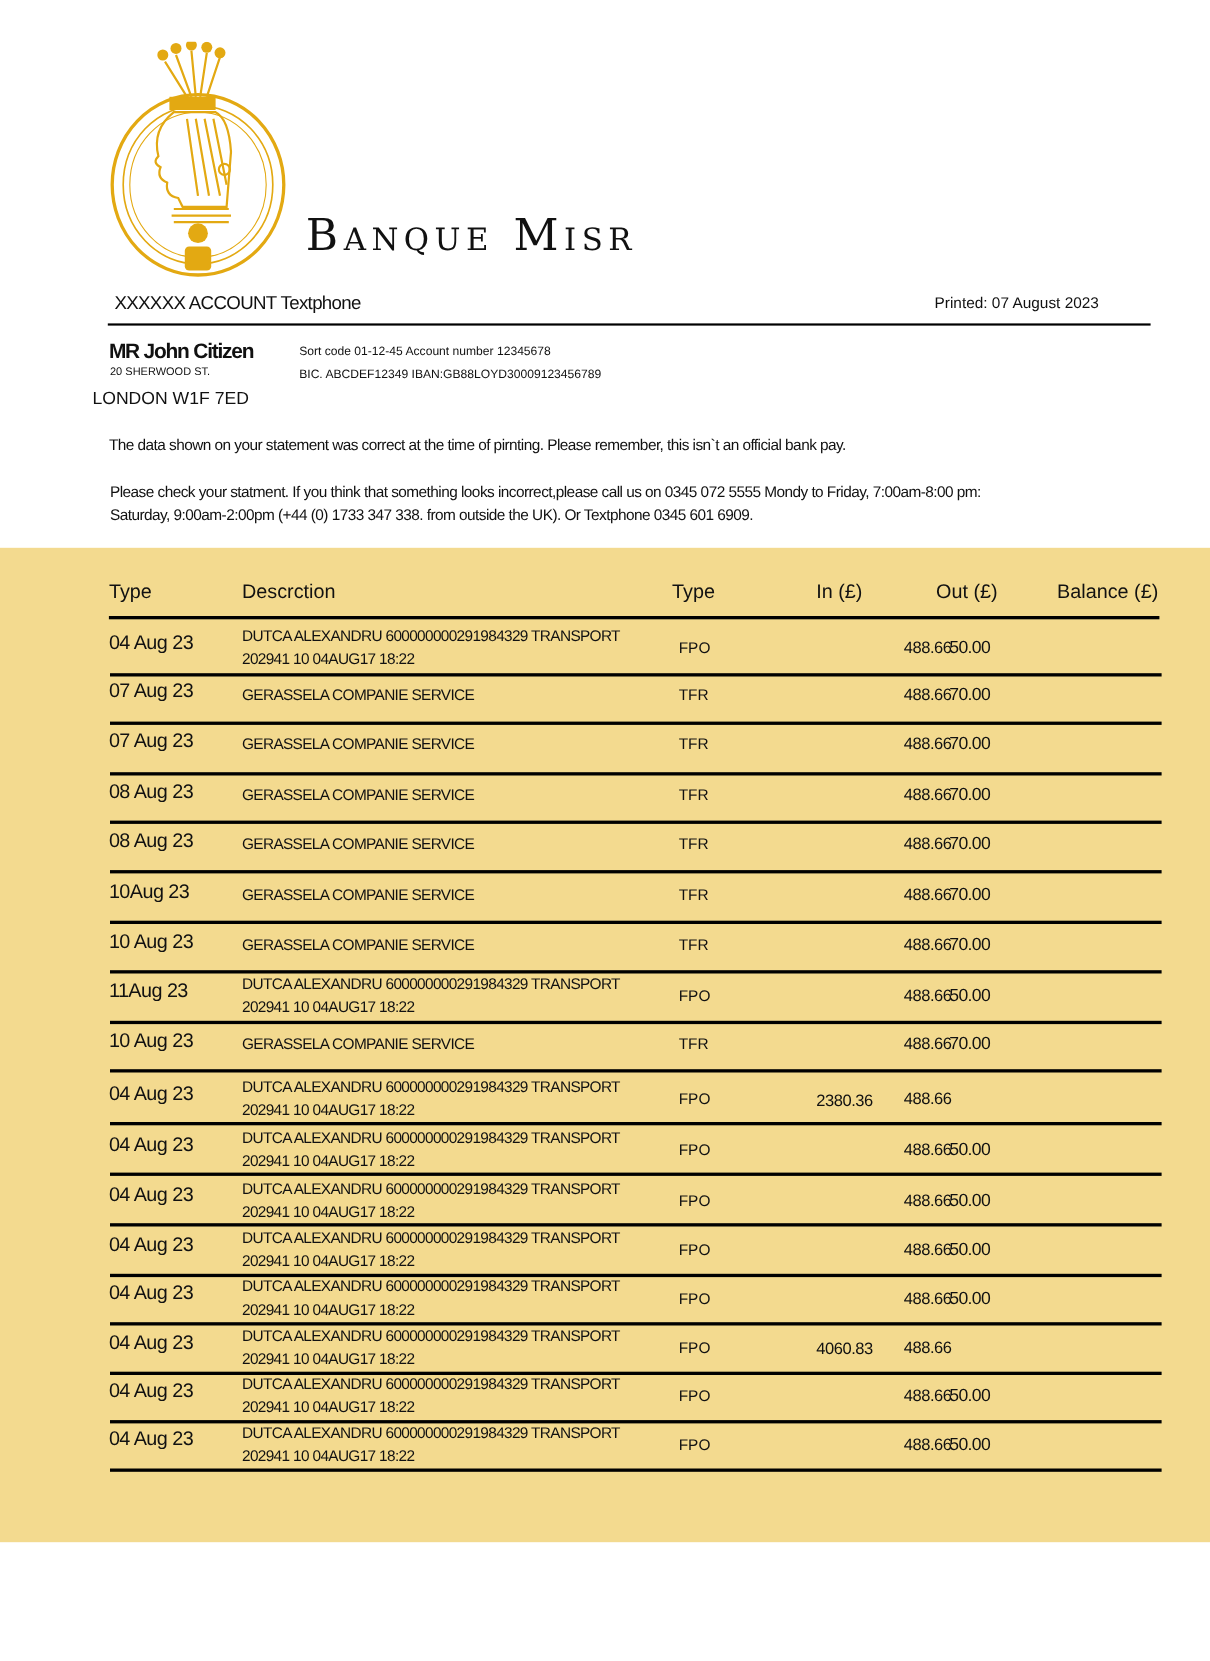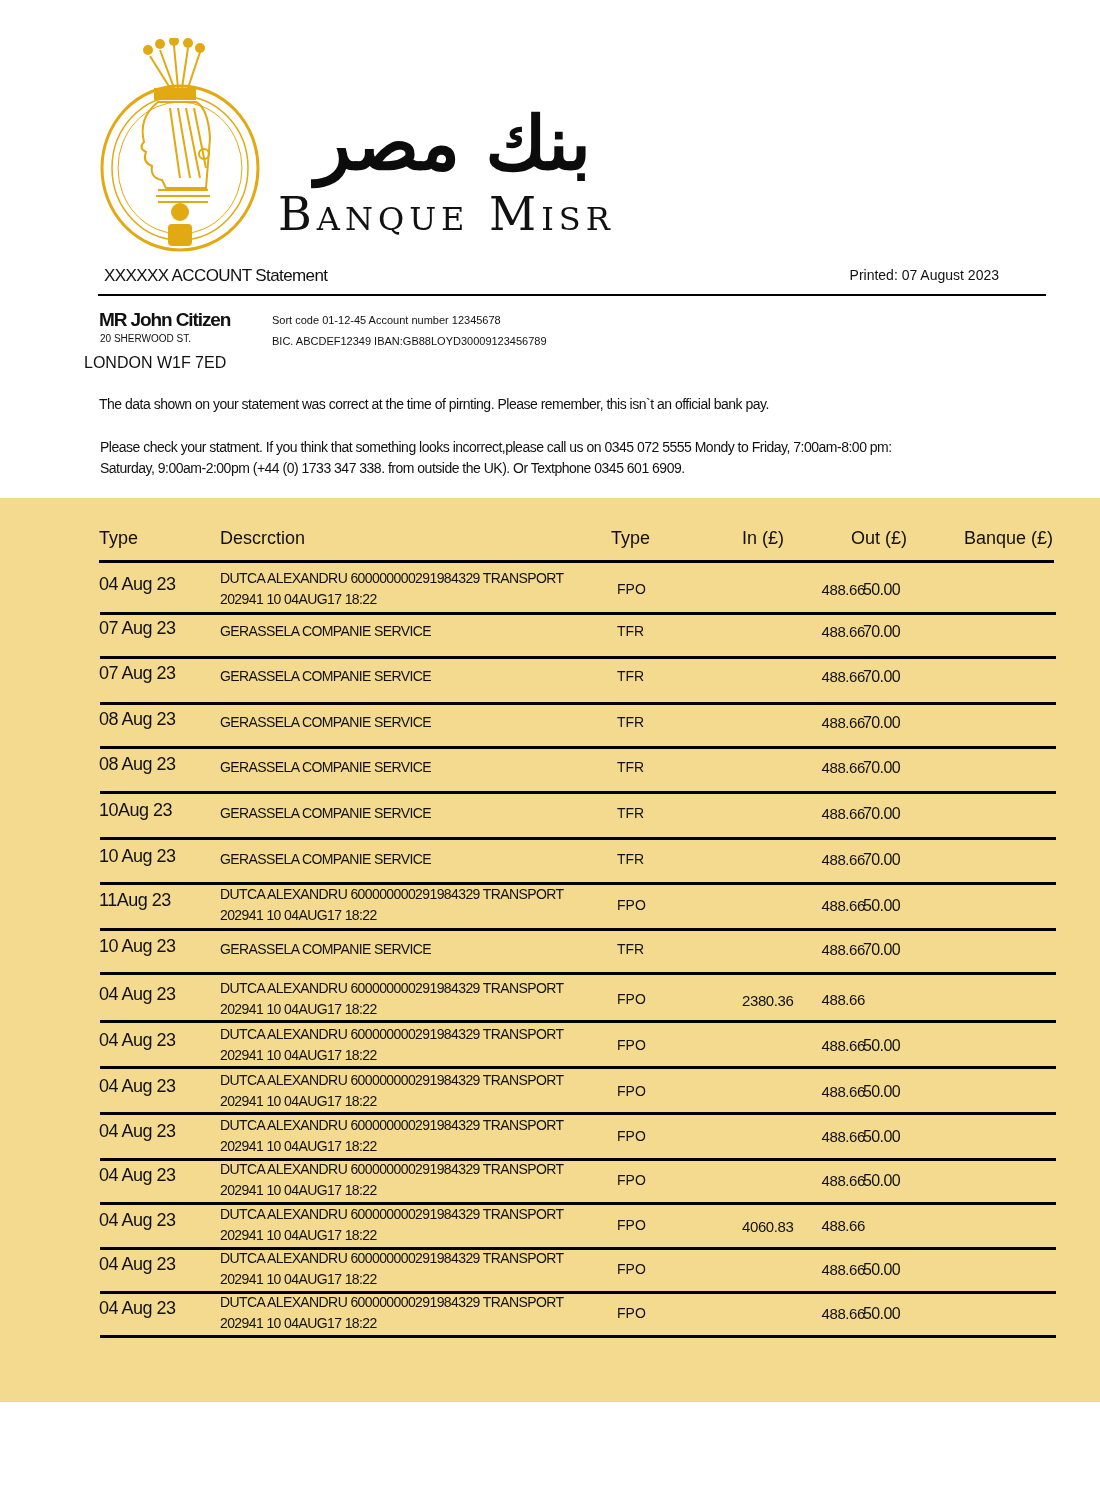--- a/index.html
+++ b/index.html
@@ -10,21 +10,21 @@
   }
   .logo-wrap { position:absolute; left:98px; top:38px; width:560px; height:220px; }
   .emblem { position:absolute; left:0; top:0; width:168px; height:220px; }
   .arabic {
     position:absolute; left:180px; top:60px; width:350px; height:90px;
     font-family:"DejaVu Serif", serif; font-size:74px; font-weight:bold;
     line-height:90px; text-align:center; direction:rtl; color:#0c0c0c;
   }
   .brand {
     position:absolute; left:180px; top:150px; font-family:"DejaVu Serif", serif;
-    font-size:46px; letter-spacing:5px; color:#111; font-weight:normal;
+    font-size:40px; letter-spacing:5px; color:#111; font-weight:normal;
     font-variant:small-caps; line-height:52px;
   }
   .stmt-title { position:absolute; left:104px; top:266px; font-size:17px; letter-spacing:-0.6px; }
   .printed { position:absolute; right:101px; top:267px; font-size:14px; }
   .head-rule { position:absolute; left:98px; top:294px; width:948px; height:2px; background:#000; }
   .cust-name { position:absolute; left:99px; top:309px; font-size:19px; font-weight:bold; letter-spacing:-1.1px; }
   .addr1 { position:absolute; left:100px; top:333px; font-size:10px; }
   .addr2 { position:absolute; left:84px; top:354px; font-size:16px; }
   .acct1 { position:absolute; left:272px; top:314px; font-size:11px; }
   .acct2 { position:absolute; left:272px; top:335px; font-size:11px; }
@@ -64,46 +64,45 @@
       <rect x="70" y="186" width="24" height="22" rx="4"></rect>
     </g>
     <g stroke="#e3a912" stroke-width="2" fill="none">
       <path d="M52 18 L72 50 M62 12 L76 50 M76 8 L80 50 M90 10 L84 50 M102 14 L90 50"></path>
       <path d="M60 64 Q40 80 46 104 Q40 110 48 114 Q44 124 54 128 Q52 140 64 142 L68 150 L108 150 L112 100 Q110 70 98 64 Z"></path>
       <path d="M72 70 L82 140 M80 70 L92 140 M88 70 L102 140 M96 70 L108 130"></path>
       <circle cx="106" cy="116" r="5"></circle>
       <path d="M60 152 L110 152 M58 158 L112 158 M60 164 L110 164"></path>
     </g>
   </svg>
-  <div class="arabic">بنك مصر</div>
   <div class="brand">Banque Misr</div>
 </div>
 
-<div class="stmt-title">XXXXXX ACCOUNT Statement</div>
+<div class="stmt-title">XXXXXX ACCOUNT Textphone</div>
 <div class="printed">Printed: 07 August 2023</div>
 <div class="head-rule"></div>
 
 <div class="cust-name">MR John Citizen</div>
 <div class="addr1">20 SHERWOOD ST.</div>
 <div class="addr2">LONDON W1F 7ED</div>
 <div class="acct1">Sort code 01-12-45 Account number 12345678</div>
 <div class="acct2">BIC. ABCDEF12349  IBAN:GB88LOYD30009123456789</div>
 
 <div class="notice1">The data shown on your statement was correct at the time of pirnting. Please remember, this isn`t an official bank pay.</div>
 <div class="notice2">Please check your statment. If you think that something looks incorrect,please call us on 0345 072 5555 Mondy to Friday, 7:00am-8:00 pm: Saturday, 9:00am-2:00pm (+44 (0) 1733 347 338. from outside the UK). Or Textphone 0345 601 6909.</div>
 
 <div class="table-area"></div>
 
 <div class="thead">
   <span class="th" style="left:99px">Type</span>
   <span class="th" style="left:220px">Descrction</span>
   <span class="th" style="left:611px">Type</span>
   <span class="th" style="left:742px">In (£)</span>
   <span class="th" style="left:851px">Out (£)</span>
-  <span class="th" style="right:47px">Banque (£)</span>
+  <span class="th" style="right:47px">Balance (£)</span>
 </div>
 <div class="rule" style="left:99px;width:955px;top:560px"></div>
 
 <div id="rows">
     <div class="row" style="top:570px;height:40px">
       <span class="c-date" style="top:4px">04 Aug 23</span>
       <span class="c-desc" style="top:-2px">
         <span>DUTCA ALEXANDRU 600000000291984329 TRANSPORT</span><br>
         <span>202941 10 04AUG17 18:22</span>
       </span>

